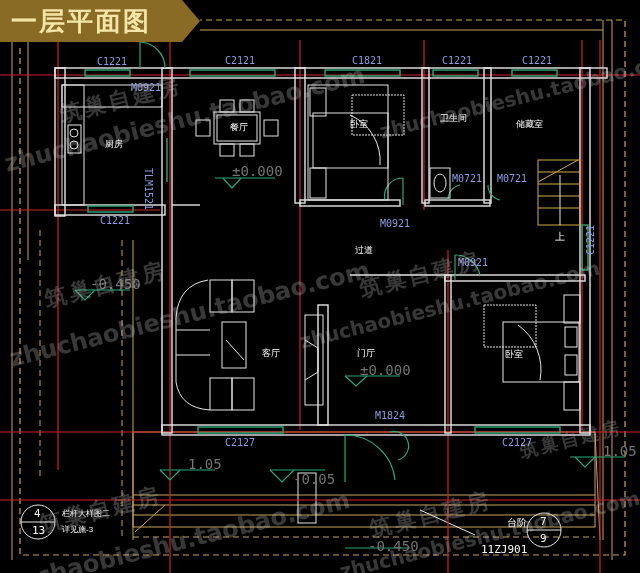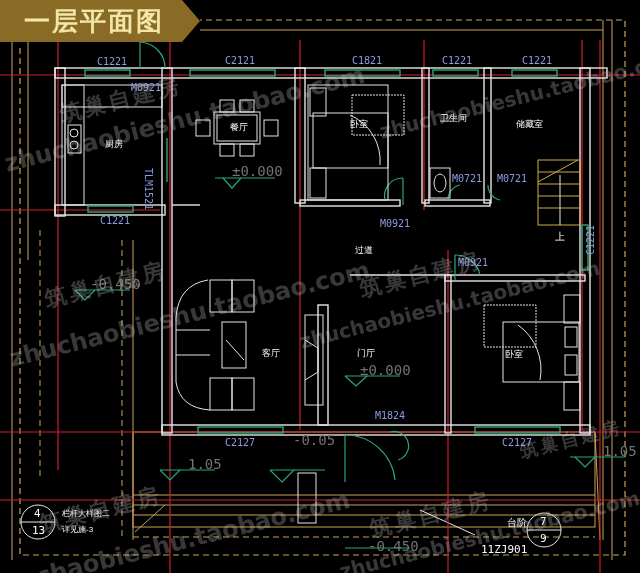--- a/index.html
+++ b/index.html
@@ -1,18 +1,18 @@
 <!DOCTYPE html>
 <html><head>
 <meta charset="utf-8">
 <style>
   html, body { margin:0; padding:0; background:#000; }
   body { width:640px; height:573px; overflow:hidden; position:relative; font-family:"DejaVu Sans", sans-serif; }
   #plan { position:absolute; left:0; top:0; width:640px; height:573px; }
-  .title-text { position:absolute; left:24px; top:4px; font-size:26px; font-weight:bold; color:#f4e6a8; letter-spacing:2px; font-family:"DejaVu Sans", sans-serif; }
+  .title-text { position:absolute; left:11px; top:4px; font-size:26px; font-weight:bold; color:#f4e6a8; letter-spacing:2px; font-family:"DejaVu Sans", sans-serif; }
   .lbl { position:absolute; font-family:"DejaVu Sans Mono", monospace; white-space:nowrap; }
   .win { color:#8e9be0; font-size:10px; }
   .room { color:#ffffff; font-size:9px; font-family:"DejaVu Sans", sans-serif; }
   .elev { color:#737373; font-size:14px; }
   .note { color:#ffffff; font-size:8px; font-family:Liberation Sans, sans-serif; }
   .num { color:#ffffff; font-size:11px; }
   .wm { position:absolute; color:rgba(200,200,200,0.28); font-family:"DejaVu Sans", sans-serif; transform:rotate(-14deg); transform-origin:left center; white-space:nowrap; pointer-events:none; }
   .wm-cn { font-size:22px; font-weight:bold; letter-spacing:3px; }
   .wm-en { font-size:24px; font-weight:bold; }
 </style>
@@ -226,21 +226,21 @@
 <div class="lbl room" style="left:262px;top:347px;">客厅</div>
 <div class="lbl room" style="left:357px;top:347px;">门厅</div>
 <div class="lbl room" style="left:505px;top:348px;">卧室</div>
 
 <div class="lbl room" style="left:555px;top:230px;font-size:10px;">上</div>
 
 <div class="lbl elev" style="left:232px;top:163px;">±0.000</div>
 <div class="lbl elev" style="left:90px;top:276px;">-0.450</div>
 <div class="lbl elev" style="left:360px;top:362px;">±0.000</div>
 <div class="lbl elev" style="left:188px;top:456px;">1.05</div>
-<div class="lbl elev" style="left:293px;top:432px;">-0.05</div>
+<div class="lbl elev" style="left:293px;top:471px;">-0.05</div>
 <div class="lbl elev" style="left:603px;top:443px;">1.05</div>
 <div class="lbl elev" style="left:368px;top:538px;">-0.450</div>
 
 <div class="lbl num" style="left:34px;top:507px;">4</div>
 <div class="lbl num" style="left:32px;top:524px;">13</div>
 <div class="lbl note" style="left:62px;top:508px;">栏杆大样图二</div>
 <div class="lbl note" style="left:62px;top:524px;">详见施-3</div>
 <div class="lbl num" style="left:540px;top:515px;">7</div>
 <div class="lbl num" style="left:540px;top:532px;">9</div>
 <div class="lbl note" style="left:507px;top:516px;font-size:10px;">台阶</div>

